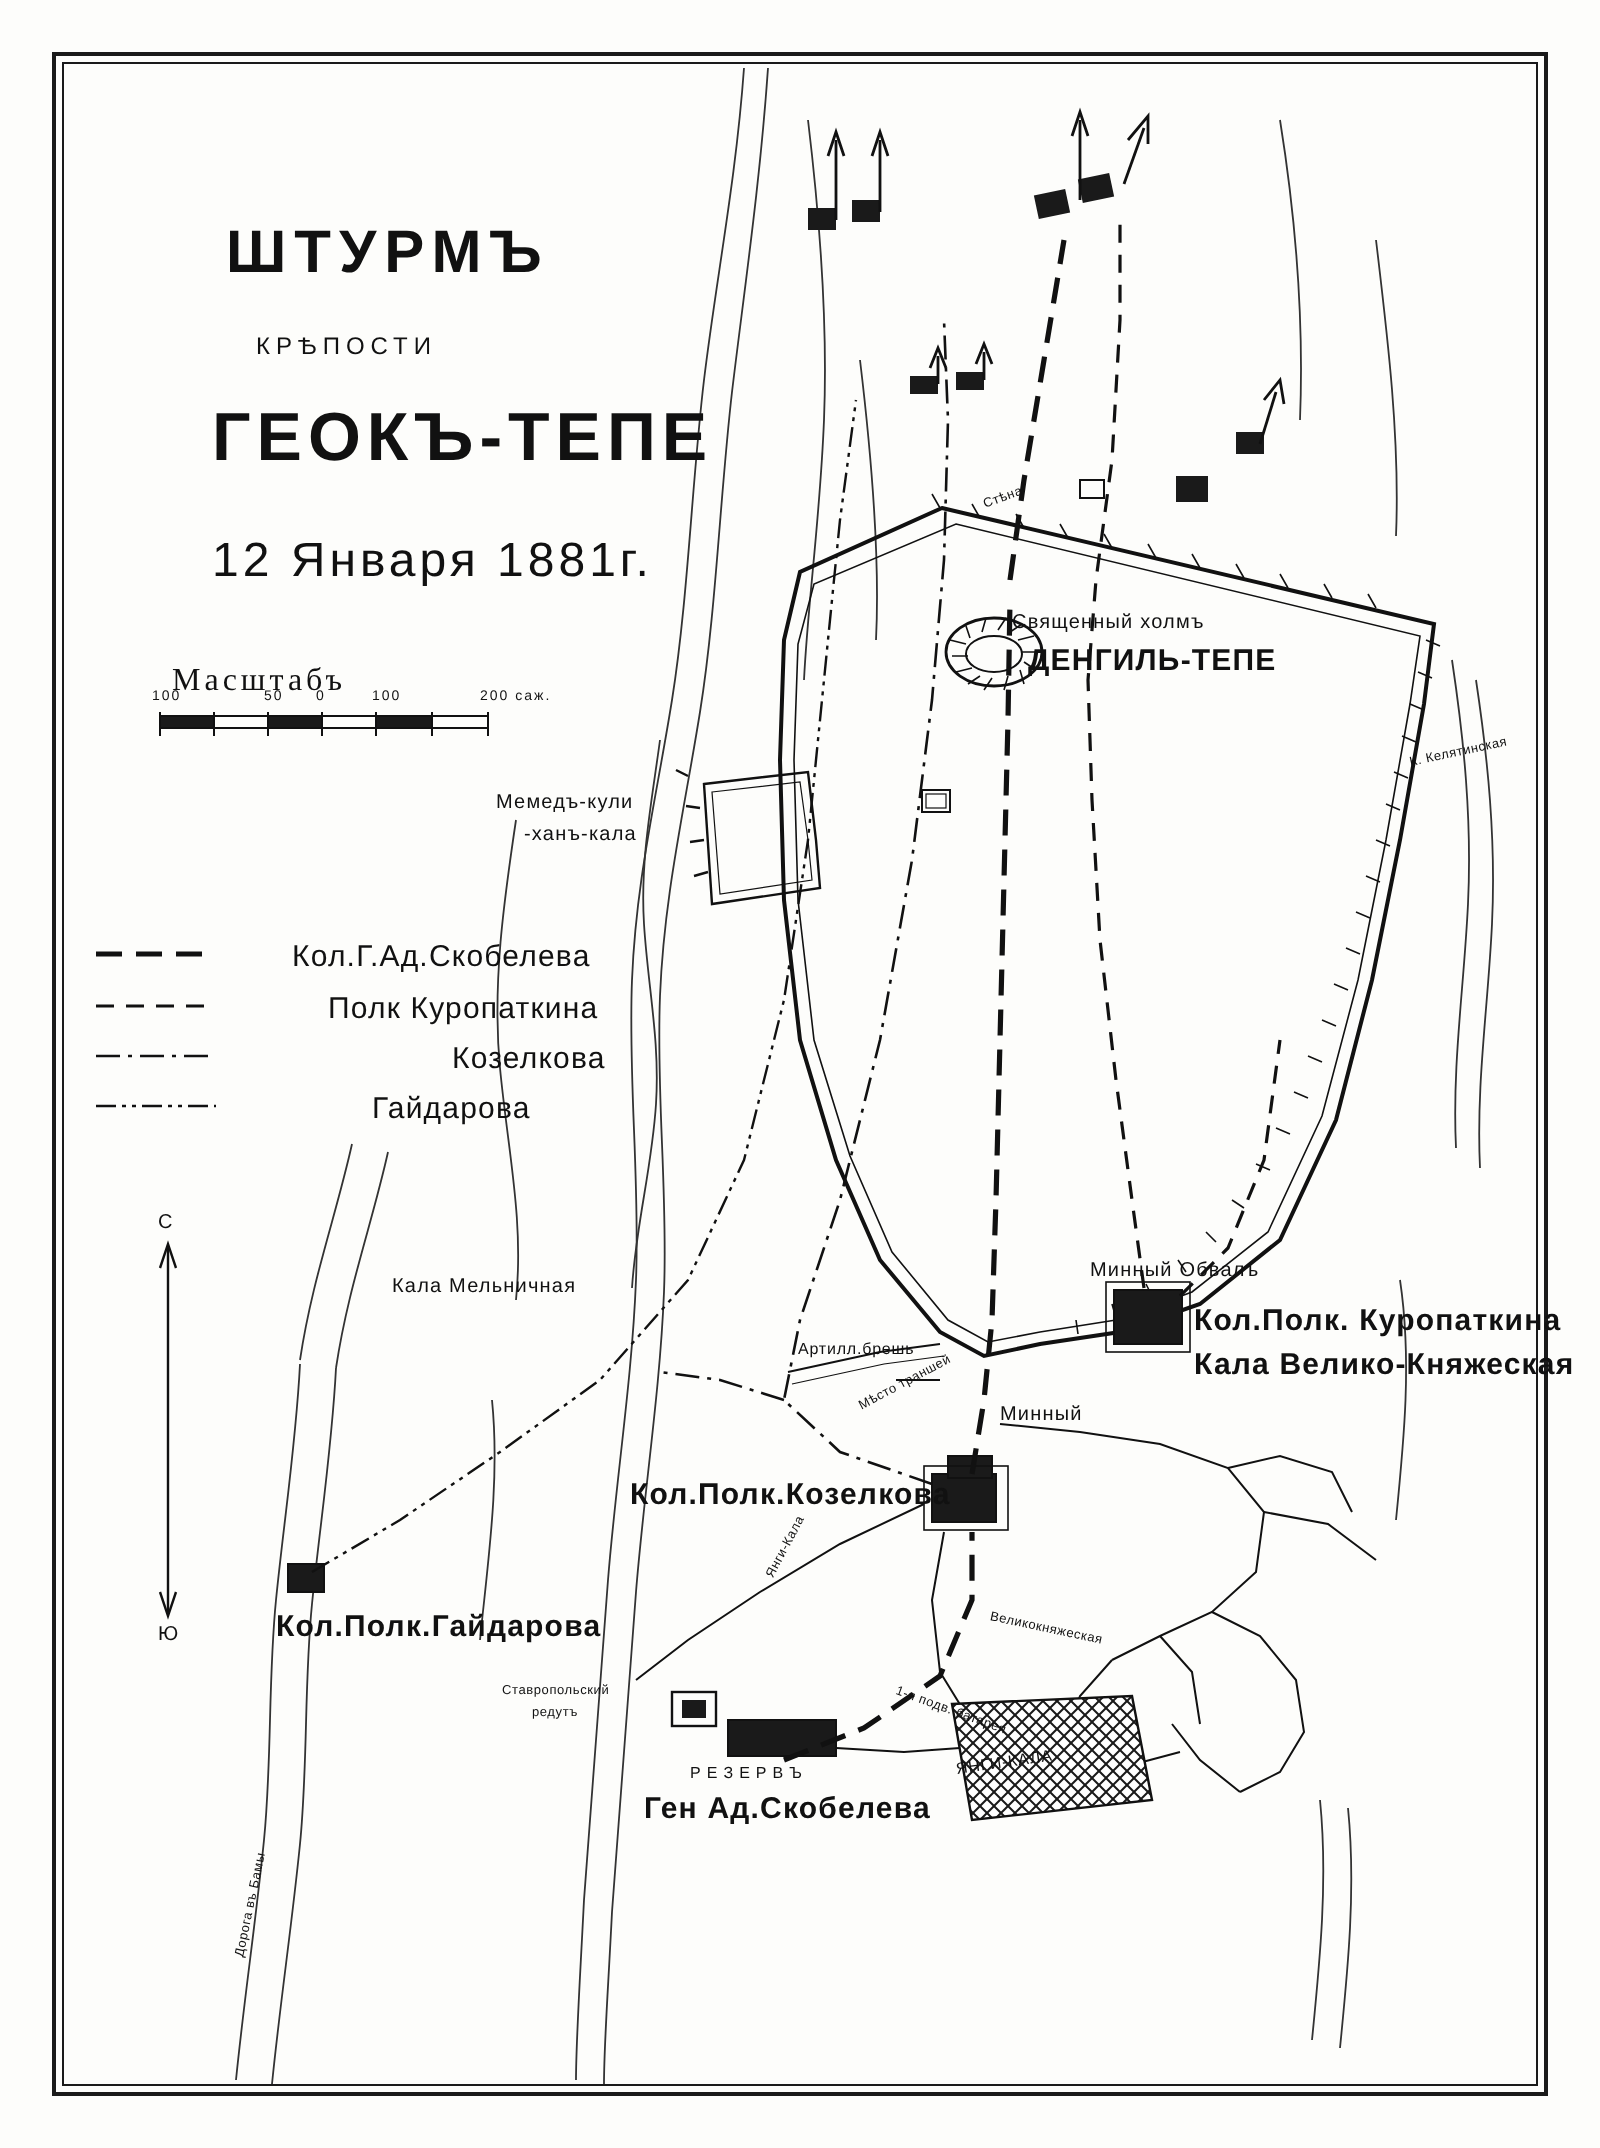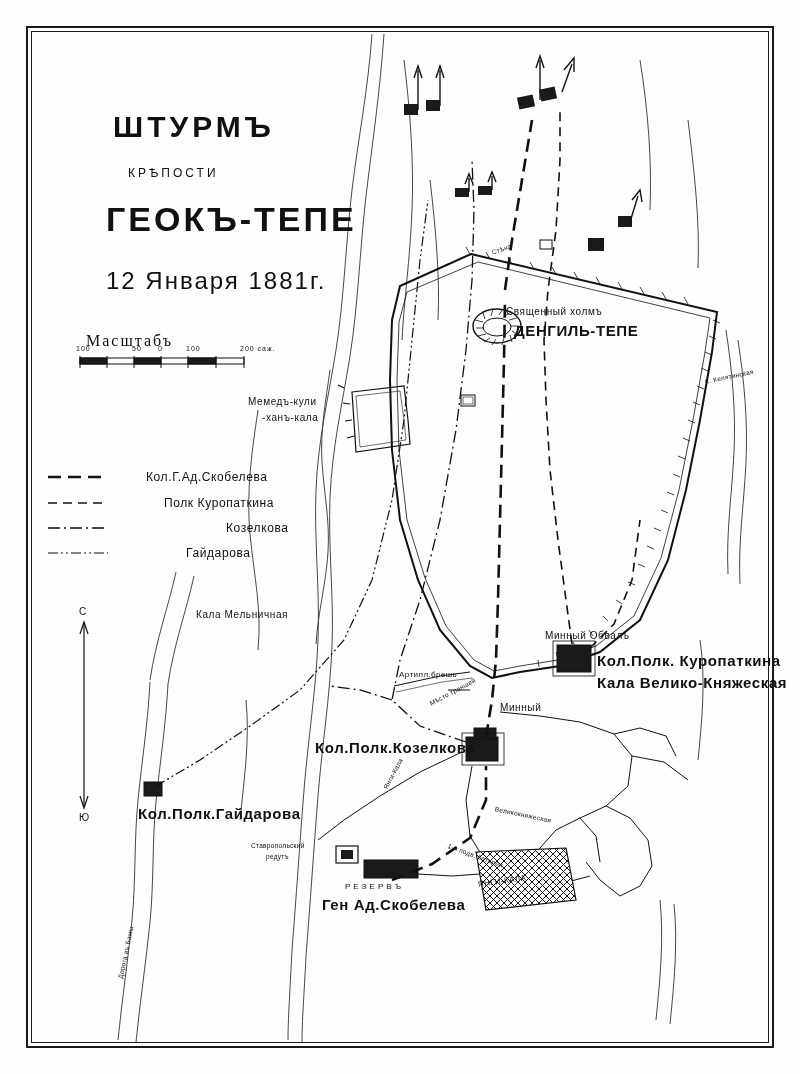--- a/index.html
+++ b/index.html
@@ -74,21 +74,21 @@
   .scale-label {
     font-size: 16px;
     letter-spacing: 2px;
     font-family: Liberation Serif, serif;
   }
   .scale-nums {
     font-size: 7px;
     letter-spacing: 1px;
   }
   .legend-text {
-    font-size: 12px;
+    font-size: 15px;
     letter-spacing: 0.6px;
     padding-left: 28px;
   }
   .map-label {
     font-size: 10px;
     letter-spacing: 0.6px;
   }
   .map-label-bold {
     font-size: 15px;
     font-weight: bold;
@@ -315,21 +315,21 @@
   <div class="txt legend-text" style="left:158px; top:521px;margin-left:40px;">Козелкова</div>
   <div class="txt legend-text" style="left:158px; top:546px;">Гайдарова</div>
 
   <div class="txt compass-letter" style="left:79px; top:606px;">С</div>
   <div class="txt compass-letter" style="left:79px; top:812px;">Ю</div>
 
   <div class="txt map-label" style="left:506px; top:306px;">Священный холмъ</div>
   <div class="txt map-label-bold" style="left:514px; top:322px;">ДЕНГИЛЬ-ТЕПЕ</div>
   <div class="txt map-label" style="left:248px; top:396px;">Мемедъ-кули</div>
   <div class="txt map-label" style="left:262px; top:412px;">-ханъ-кала</div>
-  <div class="txt map-label" style="left:196px; top:609px;">Кала Мельничная</div>
+  <div class="txt map-label" style="left:196px; top:638px;">Кала Мельничная</div>
   <div class="txt map-label" style="left:545px; top:630px;">Минный Обвалъ</div>
   <div class="txt map-label-bold" style="left:597px; top:652px;">Кол.Полк. Куропаткина</div>
   <div class="txt map-label-bold" style="left:597px; top:674px;">Кала Велико-Княжеская</div>
   <div class="txt map-label-small" style="left:399px; top:670px;">Артилл.брешь</div>
   <div class="txt map-label" style="left:500px; top:702px;">Минный</div>
   <div class="txt map-label-bold" style="left:315px; top:739px;">Кол.Полк.Козелкова</div>
   <div class="txt map-label-bold" style="left:138px; top:805px;">Кол.Полк.Гайдарова</div>
   <div class="txt map-label-tiny" style="left:251px; top:842px;">Ставропольский</div>
   <div class="txt map-label-tiny" style="left:266px; top:853px;">редутъ</div>
   <div class="txt map-label-small" style="left:345px; top:882px;">Р Е З Е Р В Ъ</div>

